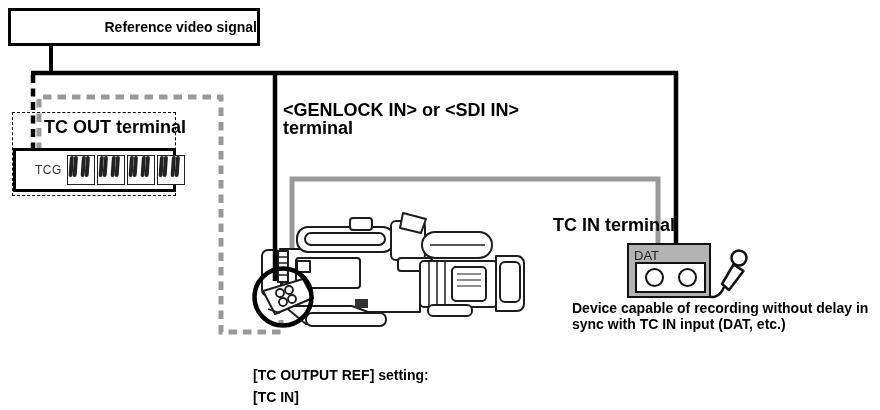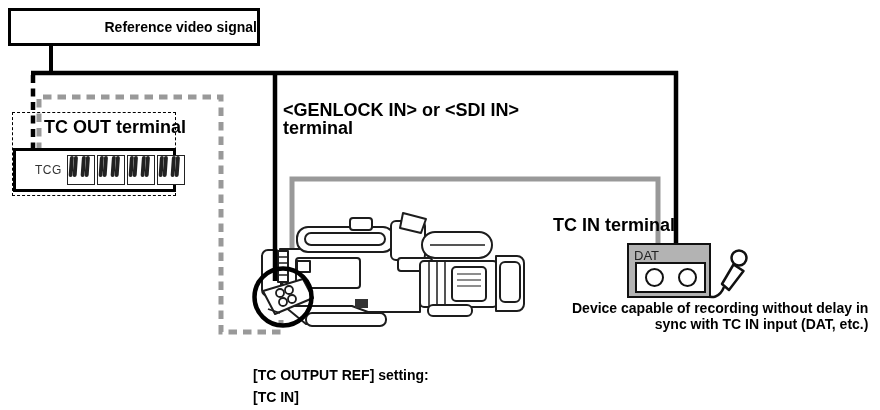--- a/index.html
+++ b/index.html
@@ -163,16 +163,16 @@
   <div class="dat">
     <span class="dat-name">DAT</span>
     <span class="dat-window">
       <span class="dat-reel reel-l"></span>
       <span class="dat-reel reel-r"></span>
     </span>
   </div>
 
   <div class="lbl lbl135" style="left:572px;top:301px;line-height:15.5px;">
     <span style="display:block;">Device capable of recording without delay in</span>
-    <span style="display:block;text-align:right;">sync with TC IN input (DAT, etc.)</span>
+    <span style="display:block;">sync with TC IN input (DAT, etc.)</span>
   </div>
 
 </div>
 
 </body></html>

